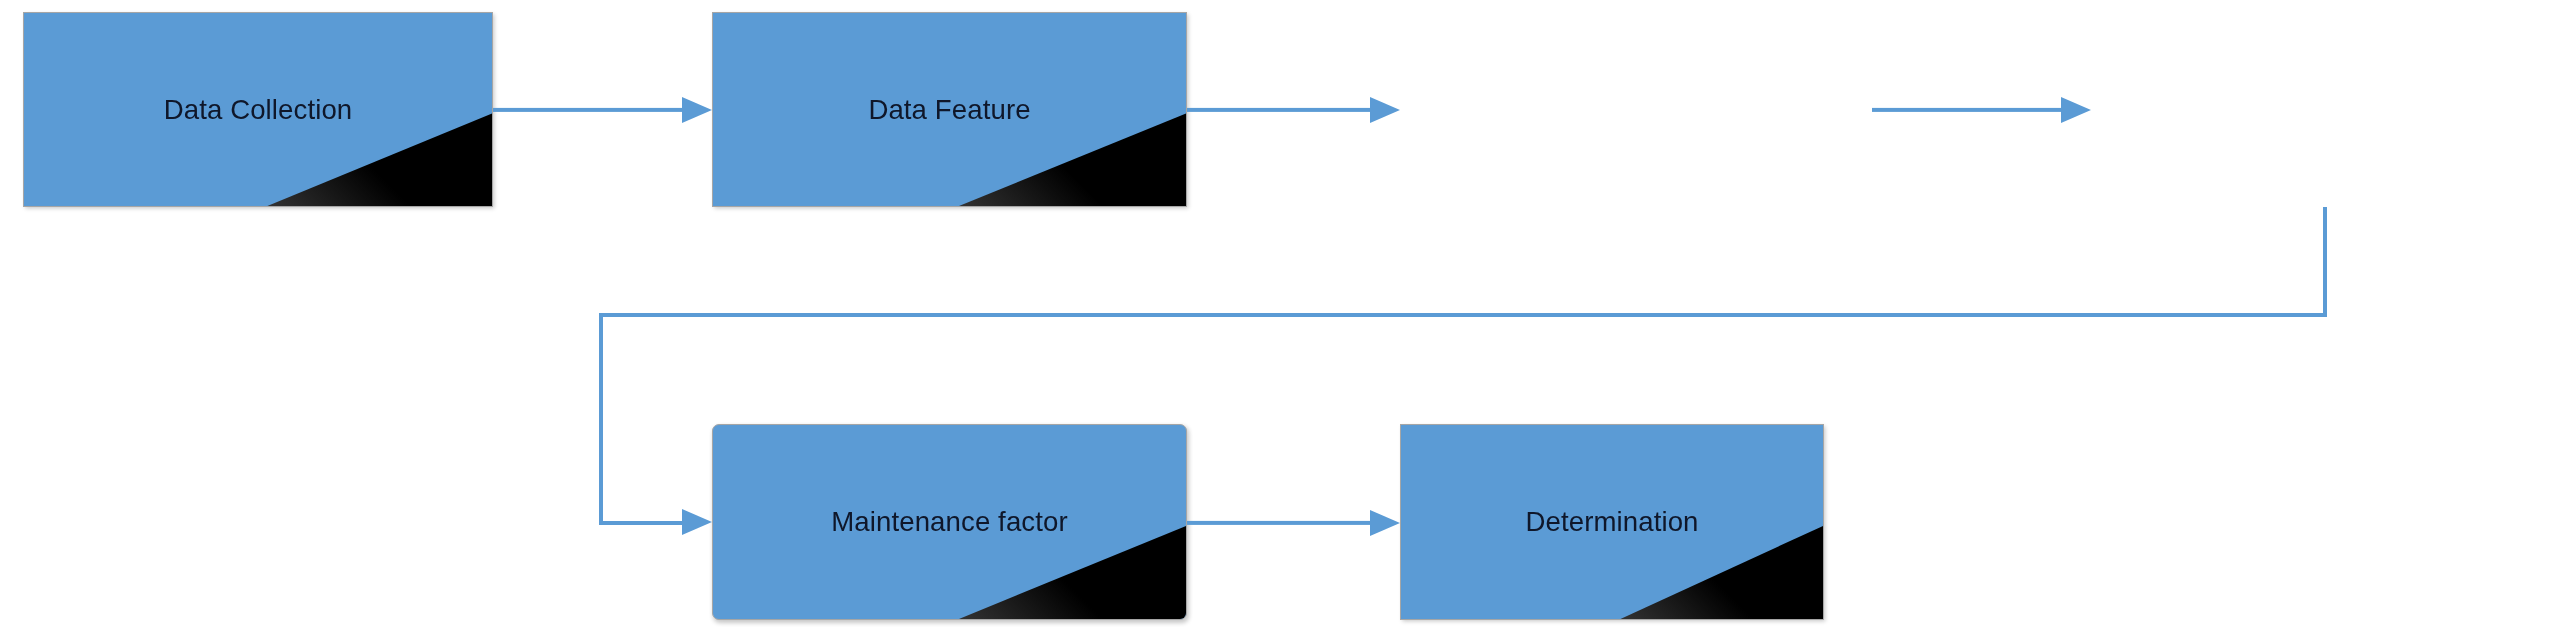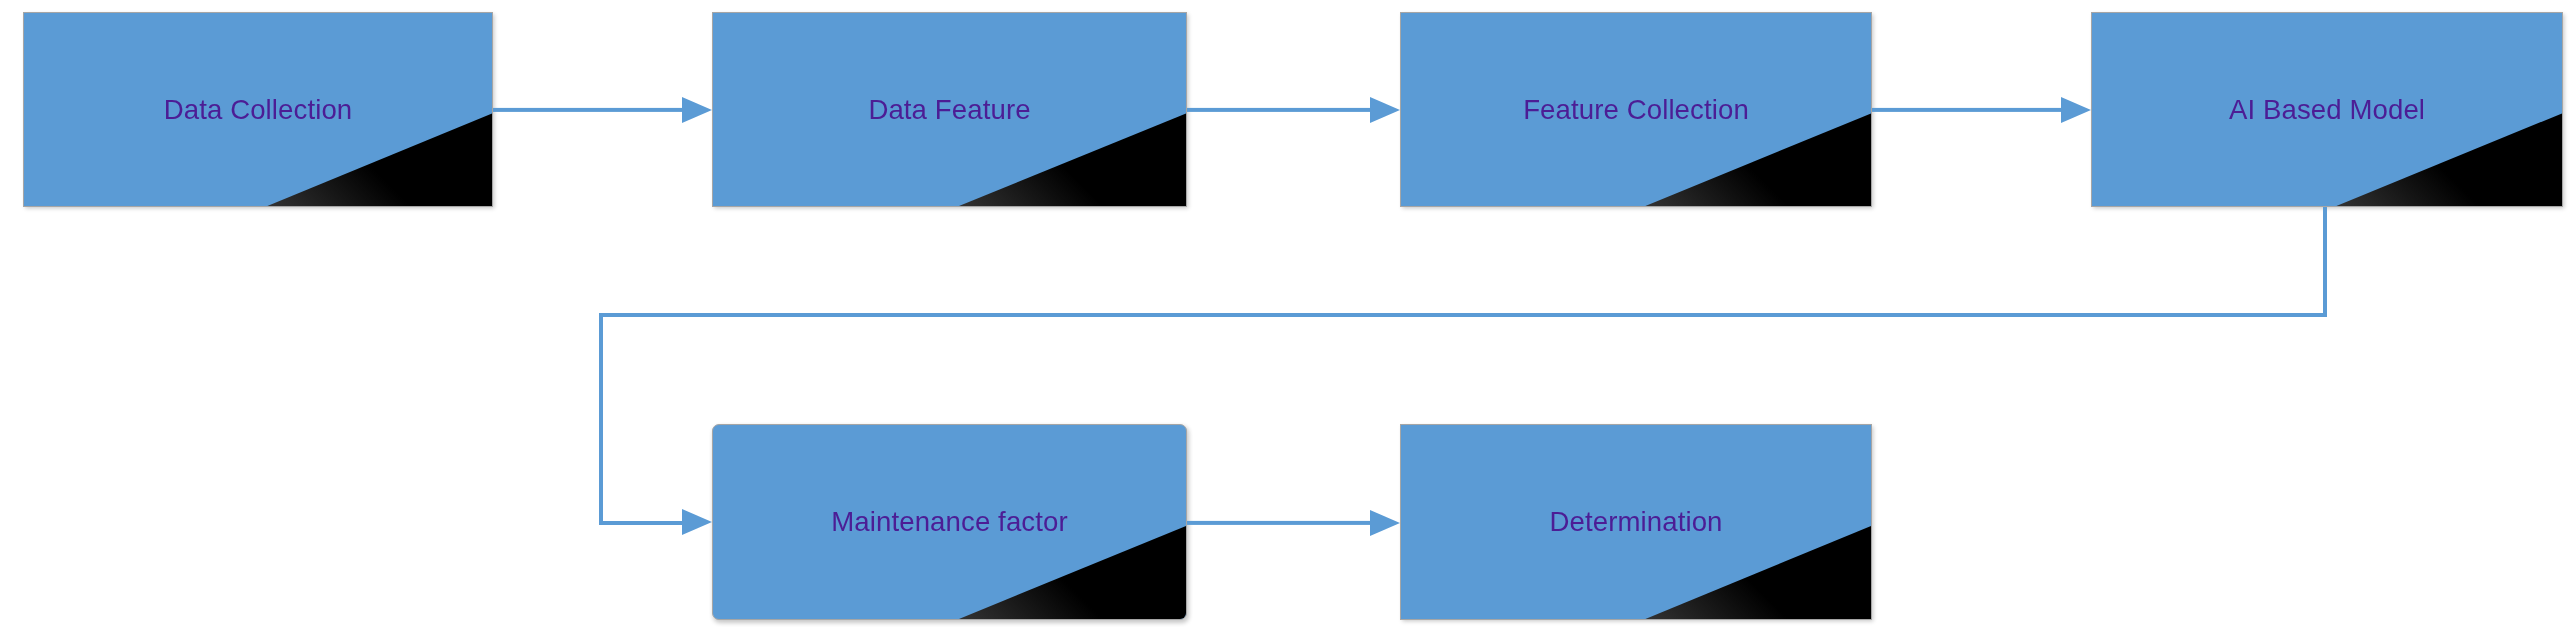--- a/index.html
+++ b/index.html
@@ -36,21 +36,21 @@
     clip-path: polygon(100% 0%, 100% 100%, 0% 100%);
     pointer-events: none;
   }
   .node .node-label {
     position: absolute;
     left: 0;
     right: 0;
     top: 50%;
     transform: translateY(-50%);
     text-align: center;
-    color: #4c1d95;
+    color: #0f172a;
     font-size: 27.6px;
     line-height: 1.1;
     letter-spacing: 0.1px;
     white-space: nowrap;
     z-index: 2;
   }
 
   
   .conn-h {
     position: absolute;
@@ -97,36 +97,28 @@
   <div class="node" style="left:23px; top:12px; width:470px; height:195px;">
     <div class="wedge"></div>
     <div class="node-label">Data Collection</div>
   </div>
 
   <div class="node" style="left:712px; top:12px; width:475px; height:195px;">
     <div class="wedge"></div>
     <div class="node-label">Data Feature</div>
   </div>
 
-  <div class="node" style="left:1400px; top:12px; width:472px; height:195px;">
-    <div class="wedge"></div>
-    <div class="node-label">Feature Collection</div>
-  </div>
 
-  <div class="node" style="left:2091px; top:12px; width:472px; height:195px;">
-    <div class="wedge"></div>
-    <div class="node-label">AI Based Model</div>
-  </div>
 
   <div class="node" style="left:712px; top:424px; width:475px; height:196px;border-radius:7px;">
     <div class="wedge"></div>
     <div class="node-label">Maintenance factor</div>
   </div>
 
-  <div class="node" style="left:1400px; top:424px; width:472px; height:196px;">
+  <div class="node" style="left:1400px; top:424px; width:424px; height:196px;">
     <div class="wedge"></div>
     <div class="node-label">Determination</div>
   </div>
 
   <div class="conn-h" style="left:493px; top:110px; width:219px;">
     <div class="line" style="width:189px;"></div>
     <div class="head" style="left:189px;"></div>
   </div>
 
   <div class="conn-h" style="left:1187px; top:110px; width:213px;">

